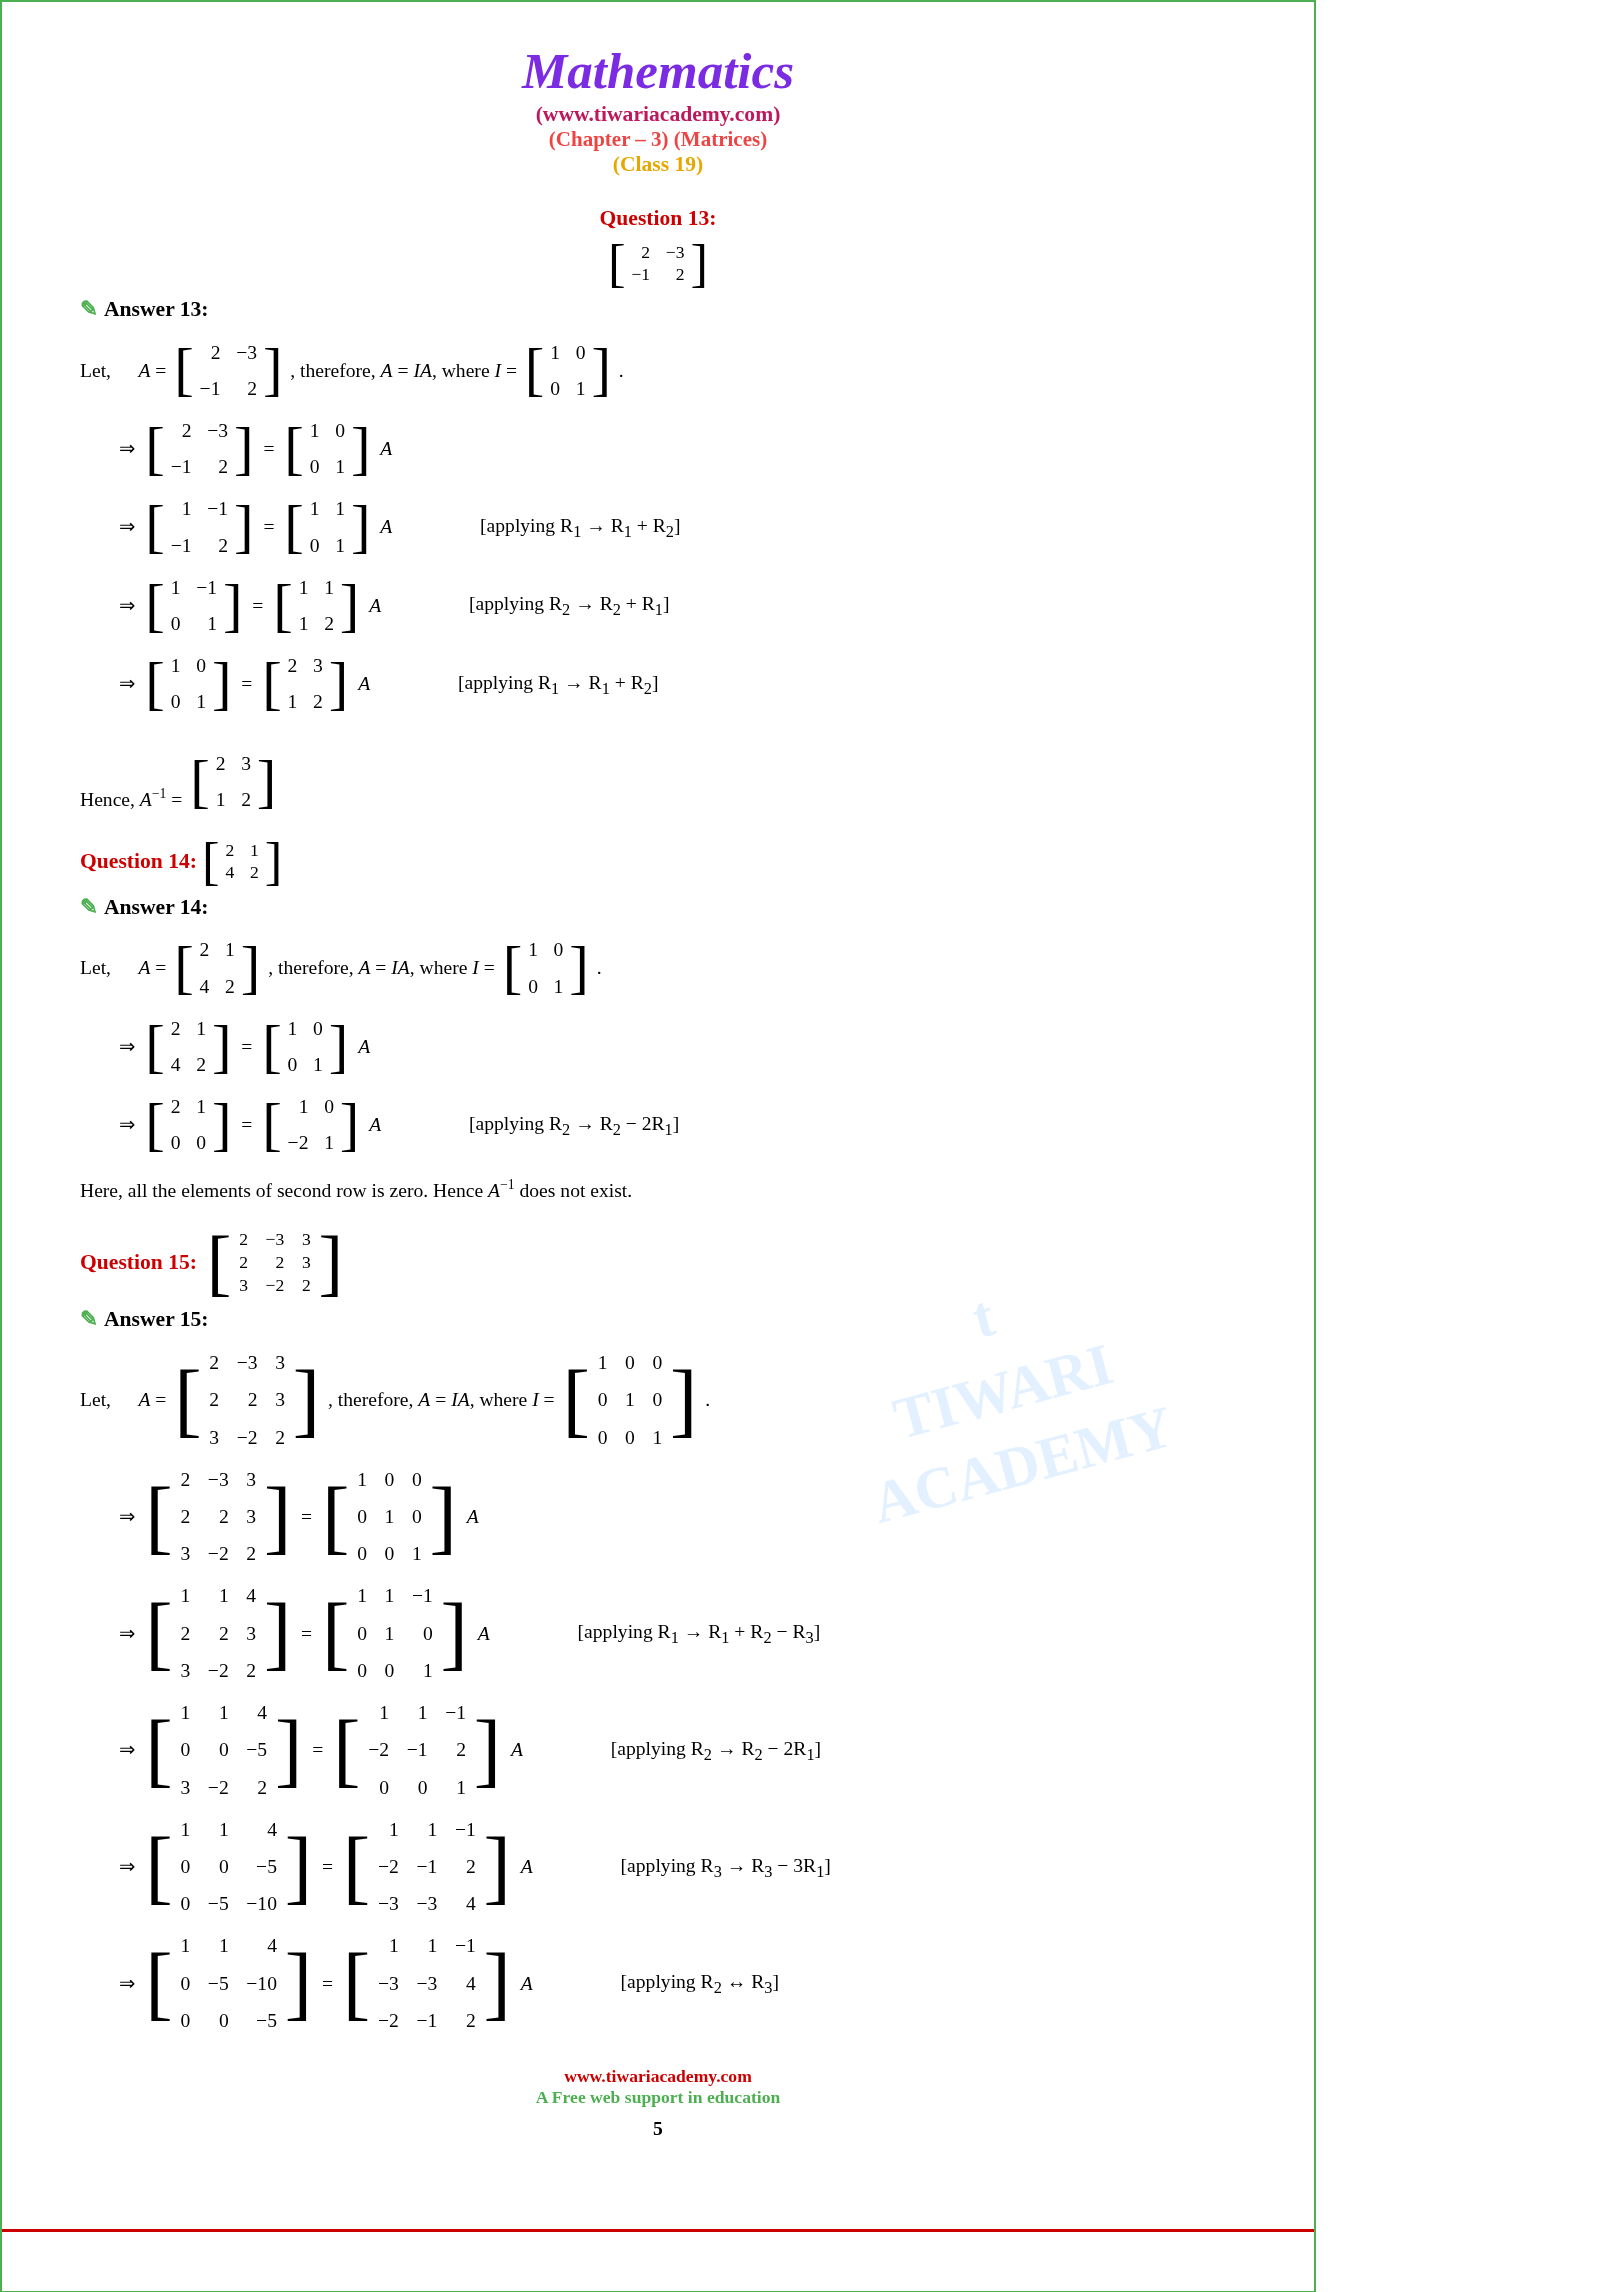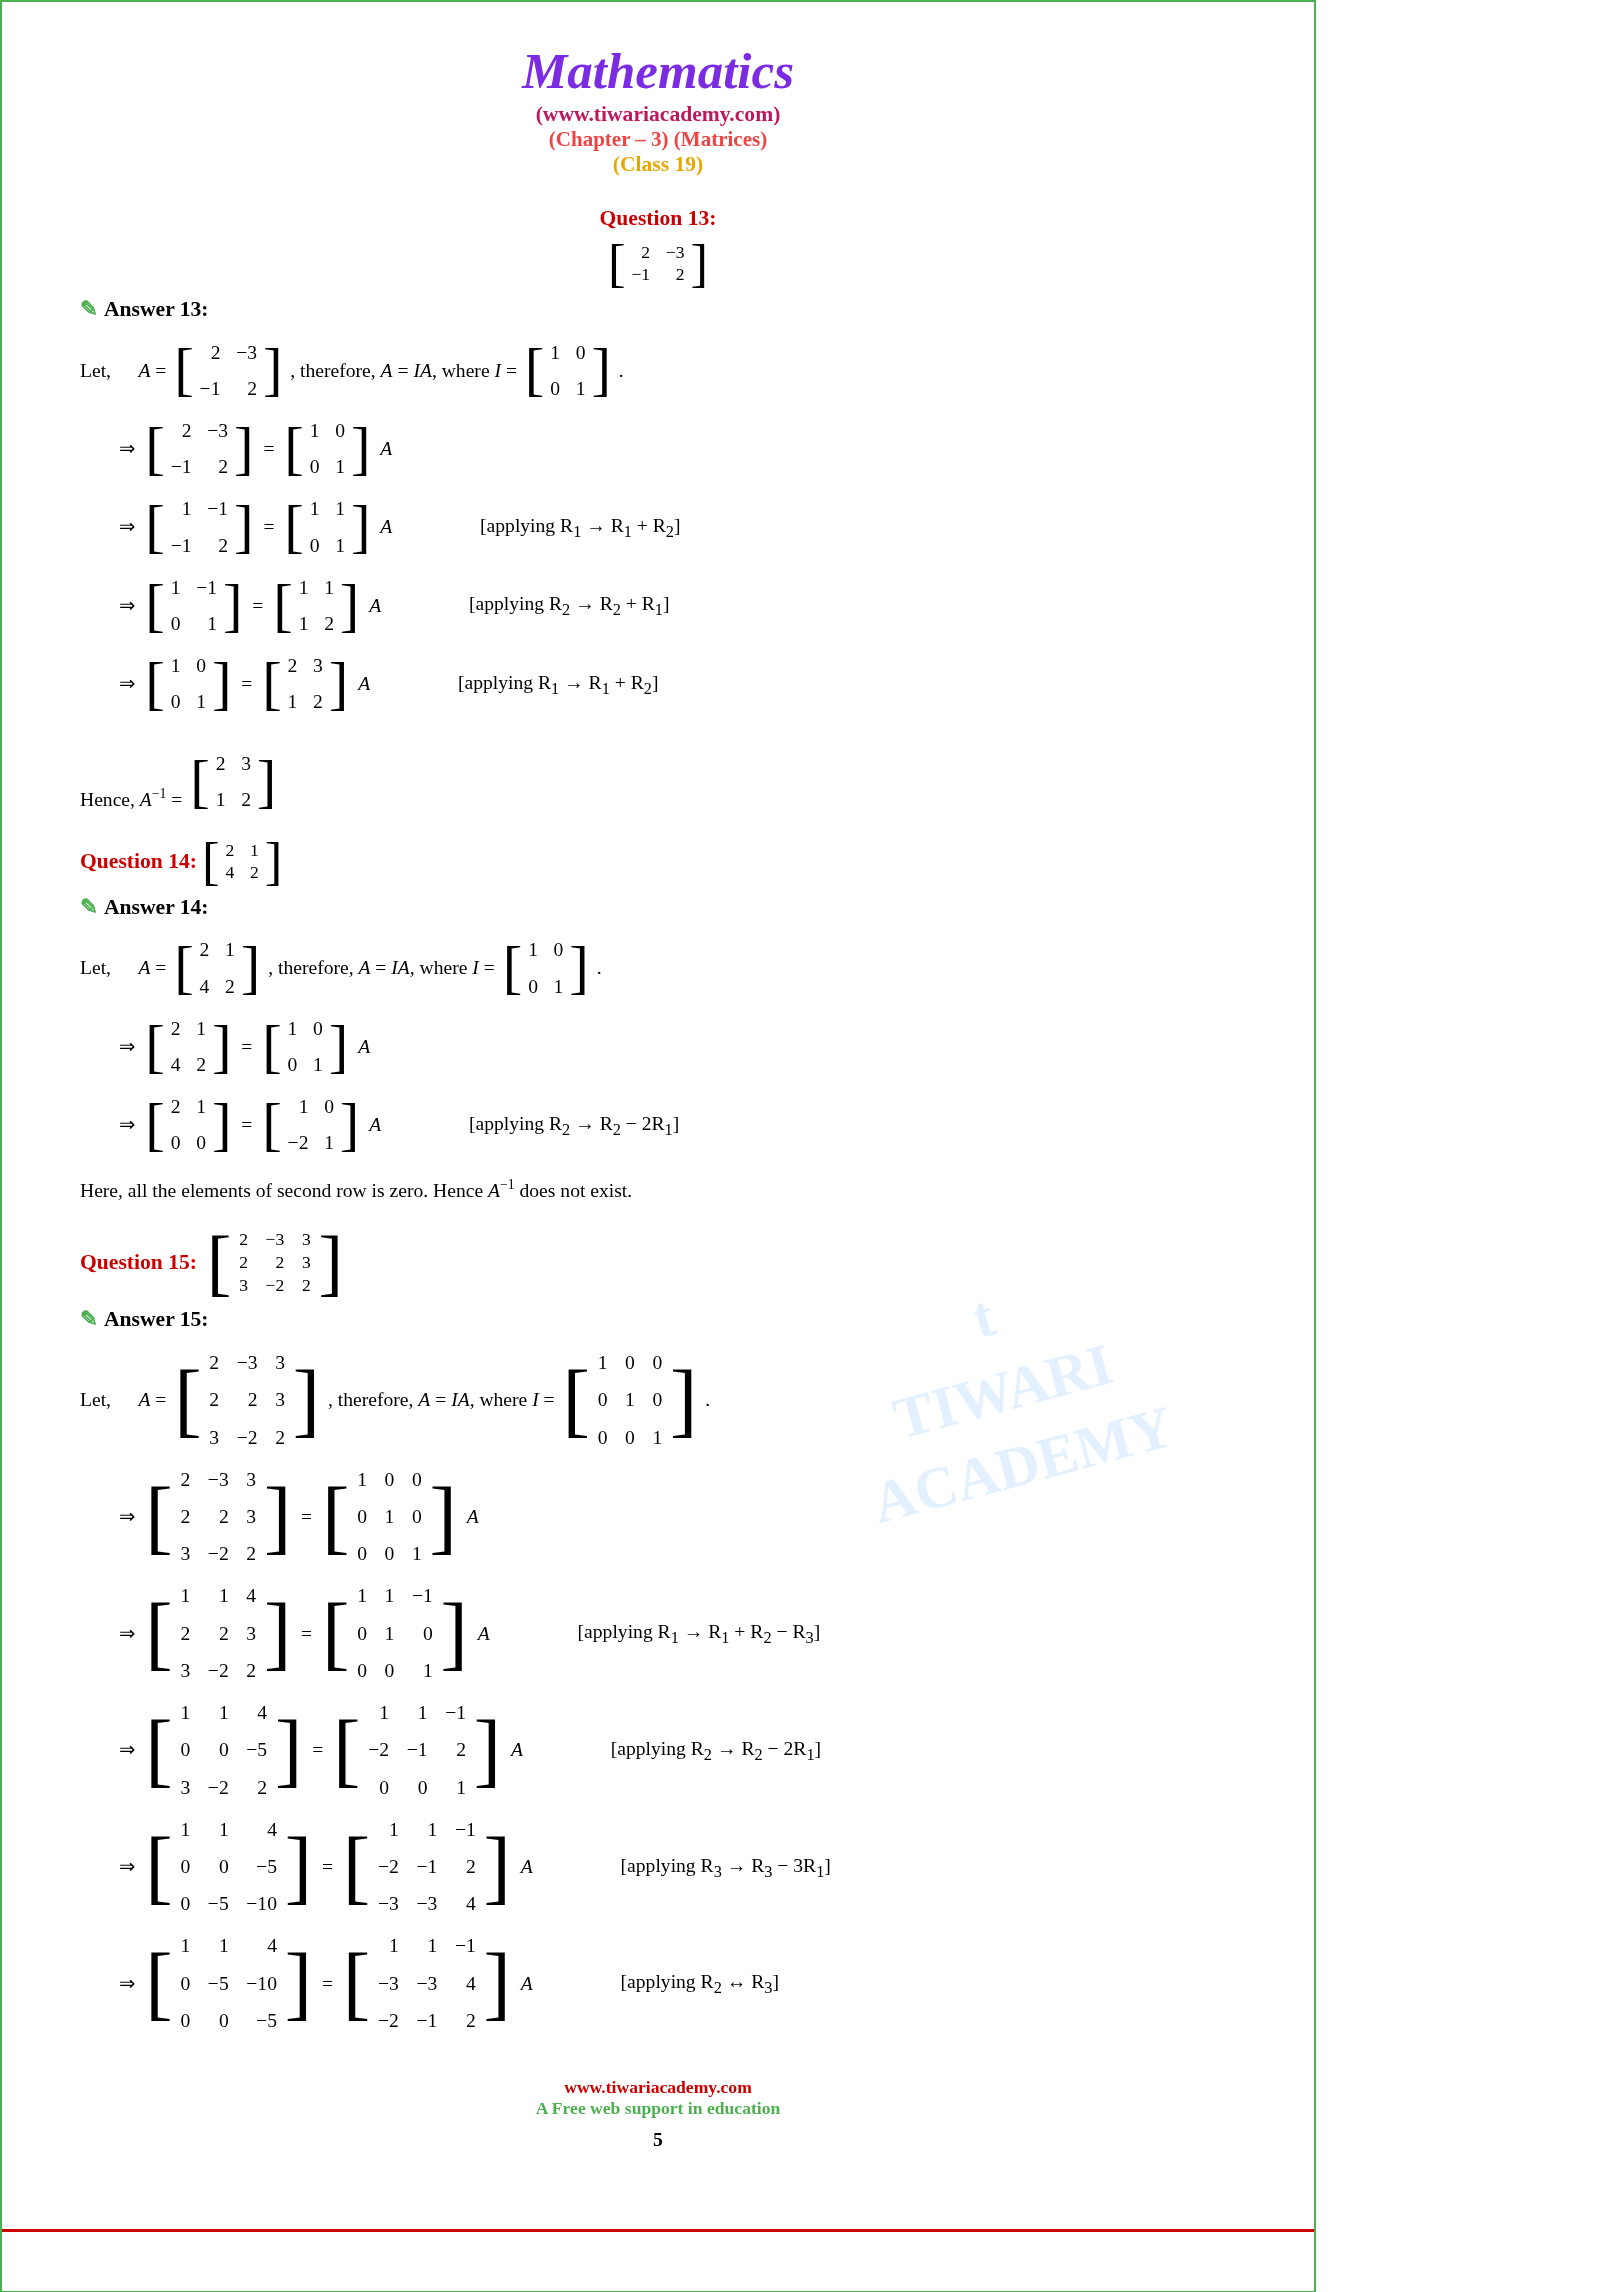--- a/index.html
+++ b/index.html
@@ -68,21 +68,21 @@
     }
     .let-line {
       display: flex;
       align-items: center;
       gap: 7.8px;
       font-size: 19.6px;
       margin: 5.9px 0;
     }
     .footer {
       text-align: center;
-      margin-top: 39px;
+      margin-top: 28px;
     }
     .footer-website {
       color: #cc0000;
       font-weight: bold;
       font-size: 17.6px;
     }
     .footer-tagline {
       color: #4caf50;
       font-weight: bold;
       font-size: 17.6px;

